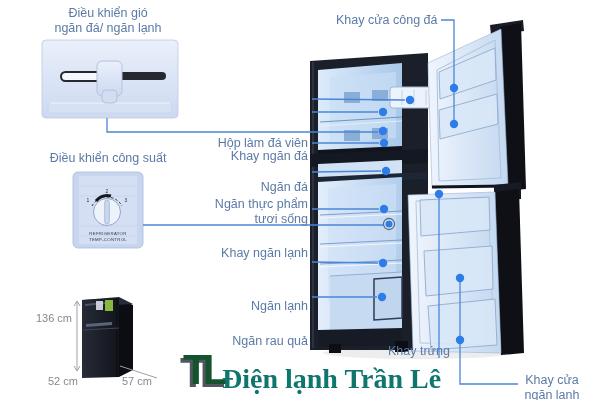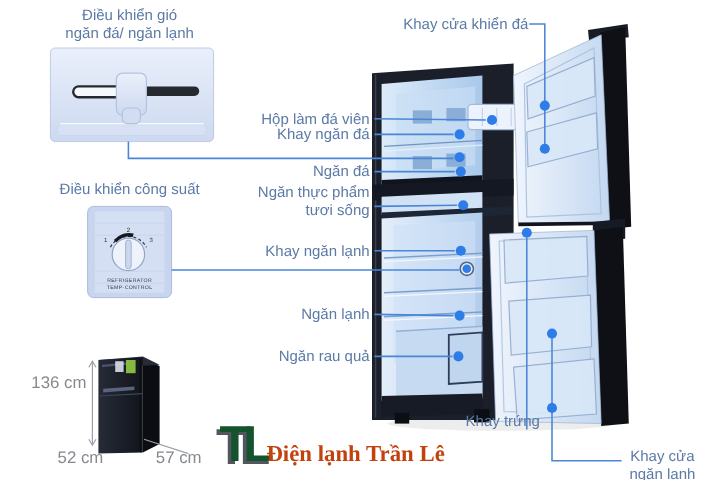--- a/index.html
+++ b/index.html
@@ -1,24 +1,24 @@
 <!DOCTYPE html>
 <html><head>
 <meta charset="utf-8">
 <style>
   html,body{margin:0;padding:0;background:#fff;}
   #canvas{position:relative;width:600px;height:400px;background:#ffffff;overflow:hidden;
           font-family:"Liberation Sans",sans-serif;}
   .abs{position:absolute;}
   .lbl{color:#5b7aa6;font-size:12.5px;line-height:15px;white-space:nowrap;}
-  .lbl.right{text-align:right;}
+  .lbl.right{text-align:right;margin-top:44px;}
   .lbl.center{text-align:center;}
-  .dim{color:#85898f;font-size:14px;line-height:14px;white-space:nowrap;}
-  #brand-name{color:#c2410c;font-family:"Liberation Serif",serif;font-weight:700;
-              font-size:19px;line-height:26px;white-space:nowrap;}
+  .dim{color:#85898f;font-size:11px;line-height:14px;white-space:nowrap;}
+  #brand-name{color:#0f766e;font-family:"Liberation Serif",serif;font-weight:700;
+              font-size:28px;line-height:26px;white-space:nowrap;}
   #brand-monogram{color:#14532d;font-weight:800;font-size:42px;line-height:44px;
                   letter-spacing:-6px;text-shadow:-3px 3px 0 #51565f;white-space:nowrap;}
   svg text{font-family:"Liberation Sans",sans-serif;}
 </style>
 </head>
 <body>
 
 <div id="canvas">
 
   <svg class="abs" style="left:0;top:0" width="600" height="400" viewBox="0 0 600 400">
@@ -195,34 +195,34 @@
 
   <div class="abs lbl center" style="left:18px;top:6px;width:180px">
     <div>Điều khiển gió</div>
     <div>ngăn đá/ ngăn lạnh</div>
   </div>
 
   <div class="abs lbl center" style="left:18px;top:151px;width:180px">Điều khiển công suất</div>
 
   <div class="abs dim" style="left:26px;top:311px;width:46px;text-align:right">136 cm</div>
   <div class="abs dim" style="left:48px;top:374px;width:44px;">52 cm</div>
-  <div class="abs dim" style="left:122px;top:374px;width:46px;text-align:right">57 cm</div>
+  <div class="abs dim" style="left:122px;top:374px;width:46px;text-align:left">57 cm</div>
 
   <div class="abs lbl right" style="left:160px;top:92px;width:148px">Hộp làm đá viên</div>
   <div class="abs lbl right" style="left:160px;top:105px;width:148px">Khay ngăn đá</div>
   <div class="abs lbl right" style="left:160px;top:153px;width:148px">
     <div>Ngăn thực phẩm</div>
     <div>tươi sống</div>
   </div>
   <div class="abs lbl right" style="left:160px;top:136px;width:148px">Ngăn đá</div>
   <div class="abs lbl right" style="left:160px;top:202px;width:148px">Khay ngăn lạnh</div>
   <div class="abs lbl right" style="left:160px;top:255px;width:148px">Ngăn lạnh</div>
   <div class="abs lbl right" style="left:160px;top:290px;width:148px">Ngăn rau quả</div>
 
-  <div class="abs lbl" style="left:336px;top:13px">Khay cửa khiển đá</div>
+  <div class="abs lbl" style="left:336px;top:13px">Khay cửa công đá</div>
   <div class="abs lbl" style="left:388px;top:344px">Khay trứng</div>
   <div class="abs lbl center" style="left:514px;top:373px;width:76px">
     <div>Khay cửa</div>
     <div>ngăn lạnh</div>
   </div>
 
   <div id="brand-monogram" class="abs" style="left:183px;top:348px">TL</div>
   <div id="brand-name" class="abs" style="left:222px;top:366px">Điện lạnh Trần Lê</div>
 
 </div>

